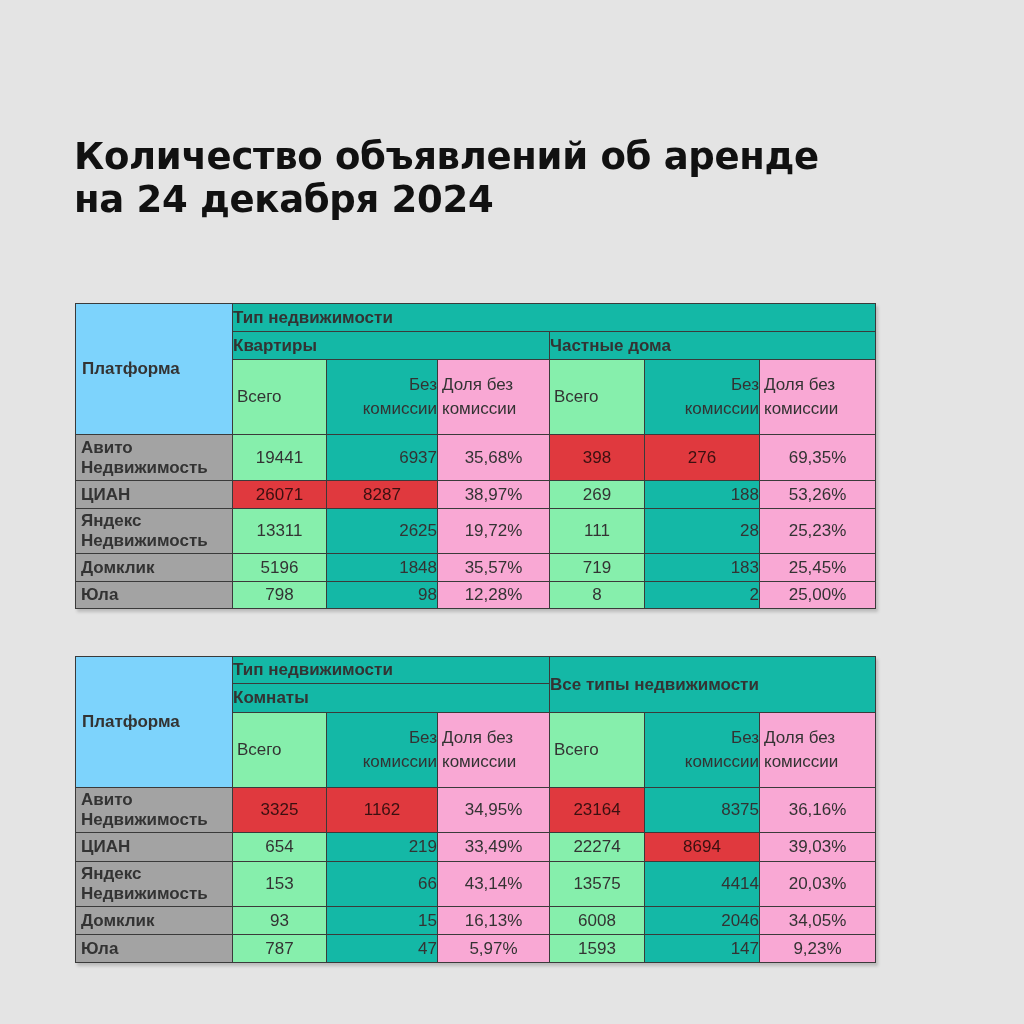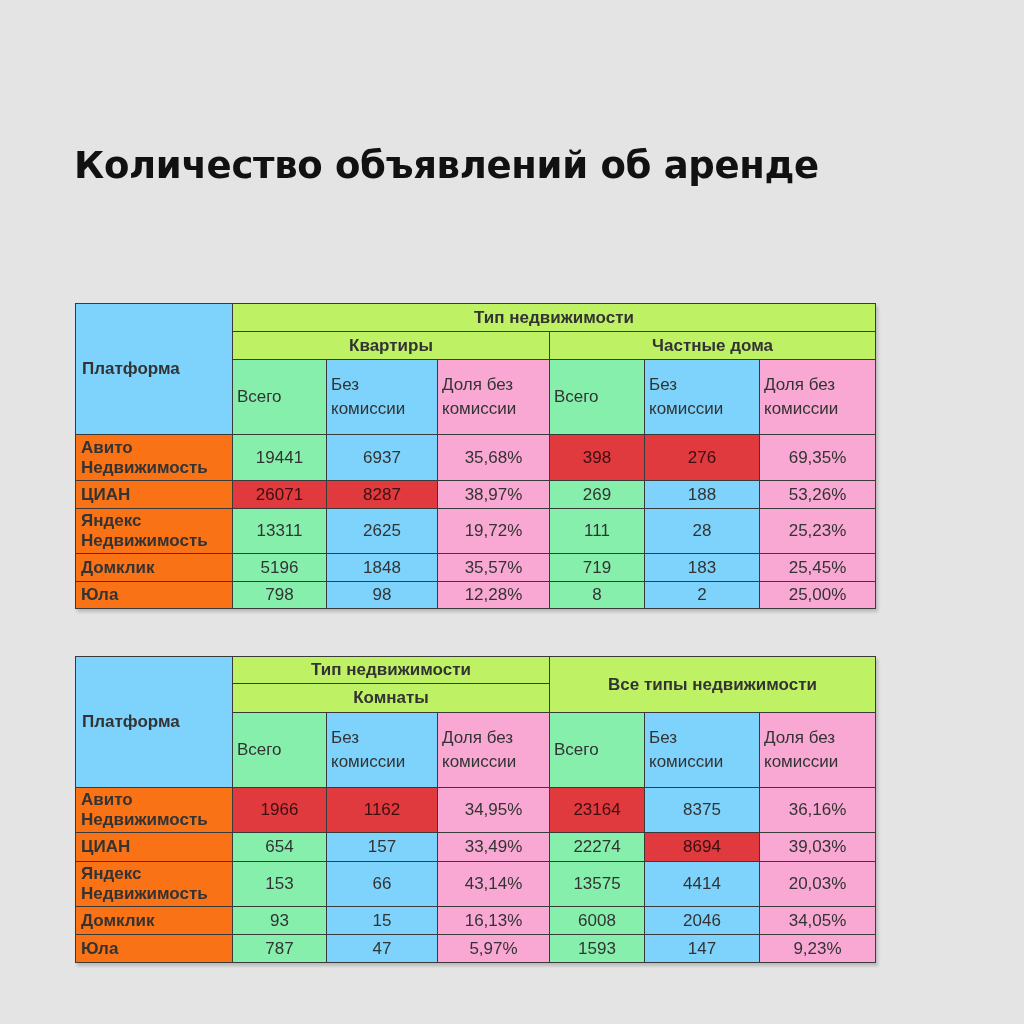--- a/index.html
+++ b/index.html
@@ -5,21 +5,21 @@
   html, body { margin: 0; padding: 0; }
   body {
     width: 1024px; height: 1024px;
     background: #e4e4e4;
     position: relative;
     overflow: hidden;
     font-family: "DejaVu Sans", "Liberation Sans", sans-serif;
   }
   .title {
     position: absolute;
-    left: 74px; top: 144px;
+    left: 74px; top: 135px;
     width: 880px;
     font-family: "DejaVu Sans", sans-serif;
     font-weight: bold;
     font-size: 37px;
     line-height: 43px;
     color: #111;
     letter-spacing: -0.3px;
   }
   .title div { white-space: nowrap; }
 
@@ -36,22 +36,22 @@
     color: #333;
     font-family: "Liberation Sans", sans-serif;
     font-size: 17px;
     overflow: hidden;
   }
   .hdr {
     font-family: "DejaVu Sans", sans-serif;
     font-weight: bold;
     font-size: 16px;
     color: #111;
-    text-align: center;
-    background: #bef264;
+    text-align: left;
+    background: #14b8a6;
     margin-left: 40px;
   }
   .plat-hdr {
     font-family: "DejaVu Sans", sans-serif;
     font-weight: bold;
     font-size: 16px;
     color: #111;
     text-align: left;
     padding-left: 6px !important;
     vertical-align: middle;
@@ -68,38 +68,39 @@
   }
   .plat {
     font-family: "DejaVu Sans", sans-serif;
     font-weight: bold;
     font-size: 14px;
     line-height: 20px;
     color: #111;
     text-align: left;
     padding-left: 5px !important;
     vertical-align: middle;
-    background: #f97316;
+    background: #a3a3a3;
   }
   .num {
     text-align: center;
     vertical-align: middle;
     font-size: 17px;
     color: #333;
   }
   .c-white { background: #86efac; }
-  .c-light { background: #7dd3fc; }
+  .c-light { background: #14b8a6; text-align: right; }
   .c-mid   { background: #f9a8d4; }
   .c-strong{ background: #e0393e; color: #3a1010 !important; }
 </style>
 </head>
 <body>
 
 <div class="title">
   <div>Количество объявлений об аренде</div>
+  <div>на 24 декабря 2024</div>
 </div>
 
 <table class="grid" style="left:75px; top:303px; width:800px;">
   <colgroup>
     <col style="width:157px">
       <col style="width:94px">
       <col style="width:111px">
       <col style="width:112px">
     <col style="width:95px">
       <col style="width:115px">
@@ -192,31 +193,31 @@
   <tr style="height:75px">
     <td class="sub c-white"><span>Всего</span></td>
     <td class="sub c-light"><span>Без</span><br><span>комиссии</span></td>
     <td class="sub c-mid"><span>Доля без</span><br><span>комиссии</span></td>
     <td class="sub c-white"><span>Всего</span></td>
     <td class="sub c-light"><span>Без</span><br><span>комиссии</span></td>
     <td class="sub c-mid"><span>Доля без</span><br><span>комиссии</span></td>
   </tr>
   <tr style="height:45px">
     <td class="plat"><span>Авито</span><br><span>Недвижимость</span></td>
-    <td class="num c-strong">1966</td>
+    <td class="num c-strong">3325</td>
     <td class="num c-strong">1162</td>
     <td class="num c-mid">34,95%</td>
     <td class="num c-strong">23164</td>
     <td class="num c-light">8375</td>
     <td class="num c-mid">36,16%</td>
   </tr>
   <tr style="height:29px">
     <td class="plat">ЦИАН</td>
     <td class="num c-white">654</td>
-    <td class="num c-light">157</td>
+    <td class="num c-light">219</td>
     <td class="num c-mid">33,49%</td>
     <td class="num c-white">22274</td>
     <td class="num c-strong">8694</td>
     <td class="num c-mid">39,03%</td>
   </tr>
   <tr style="height:45px">
     <td class="plat"><span>Яндекс</span><br><span>Недвижимость</span></td>
     <td class="num c-white">153</td>
     <td class="num c-light">66</td>
     <td class="num c-mid">43,14%</td>

